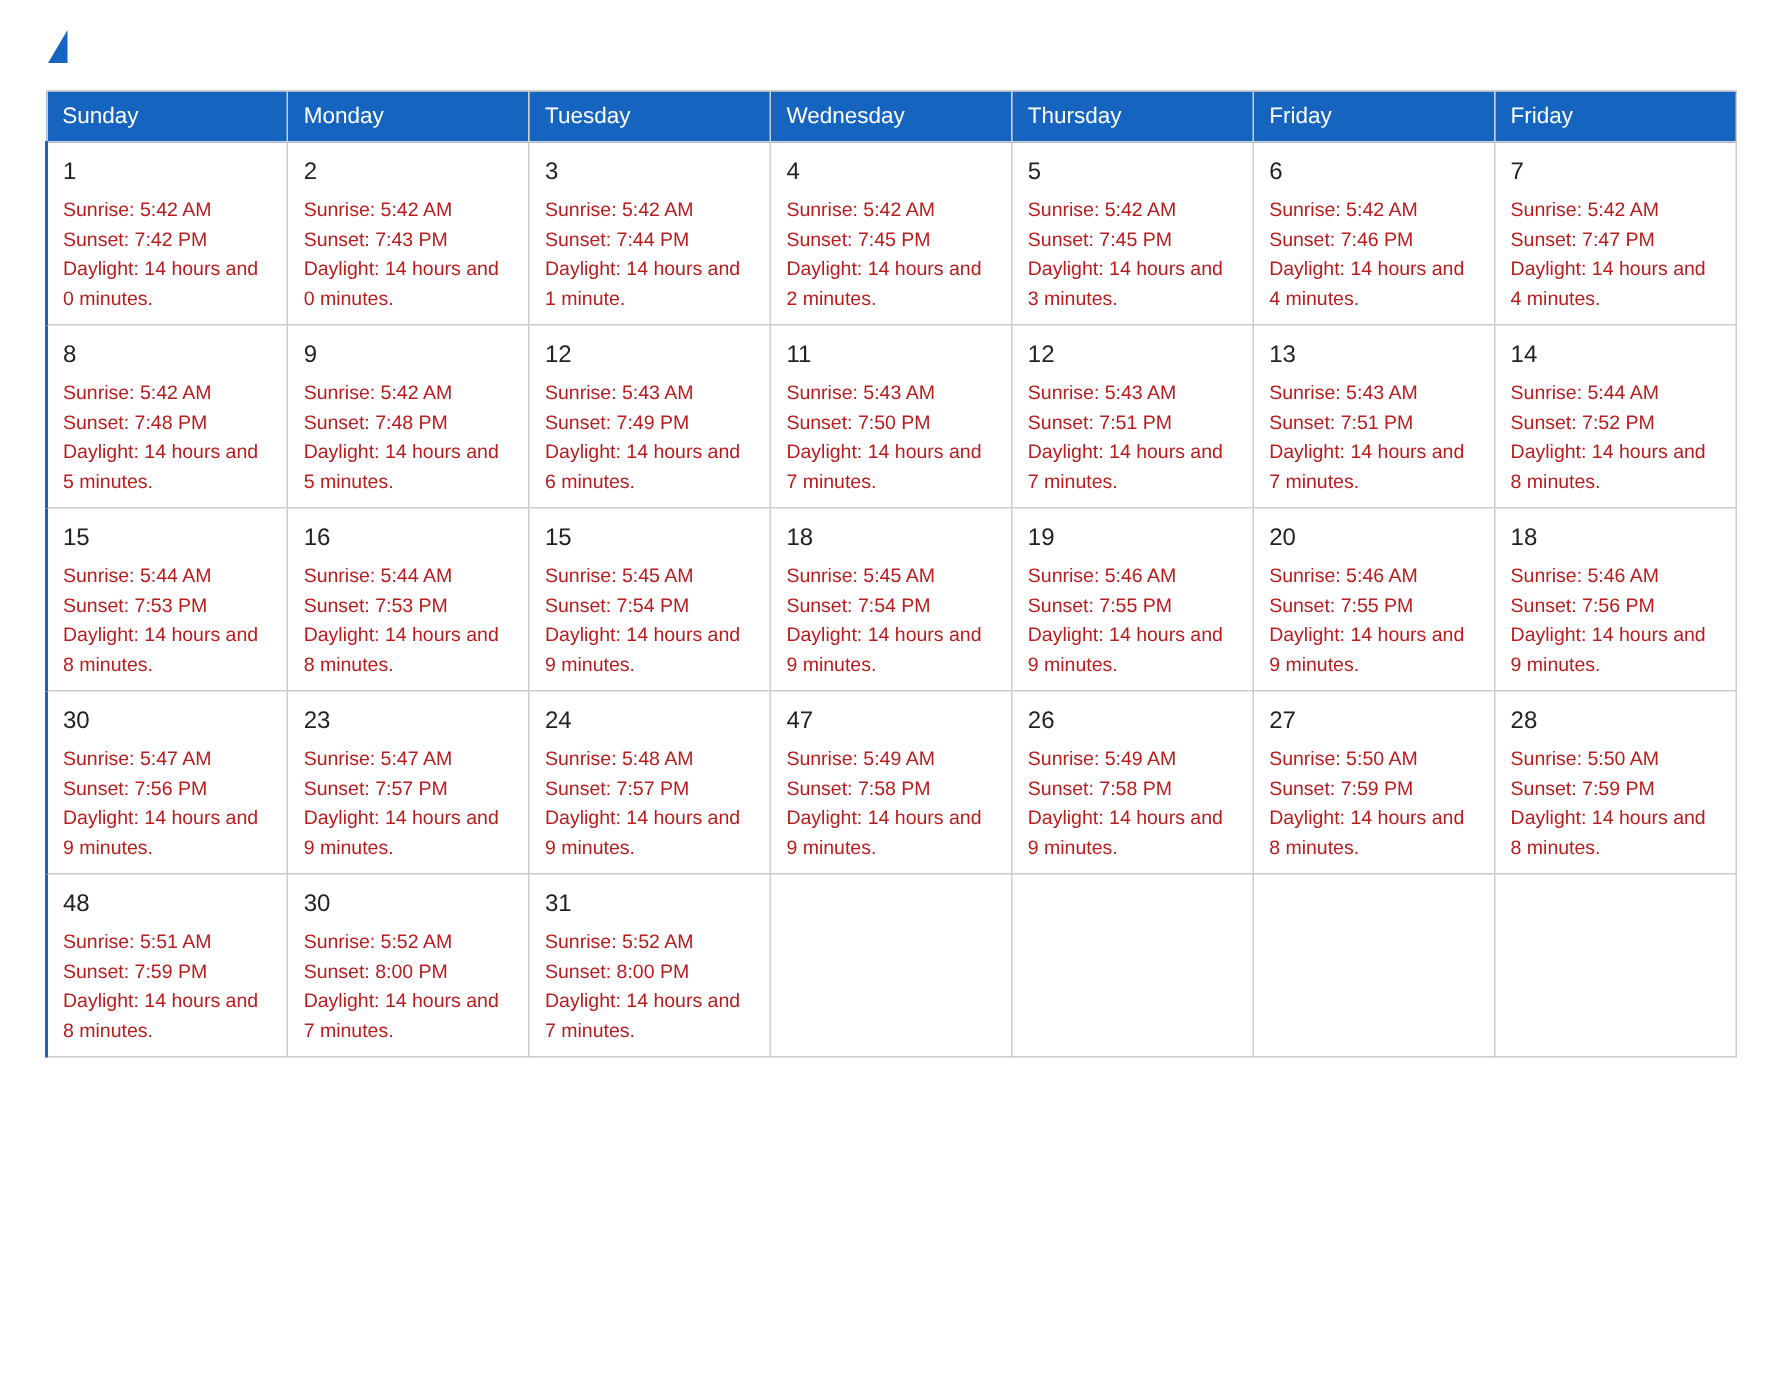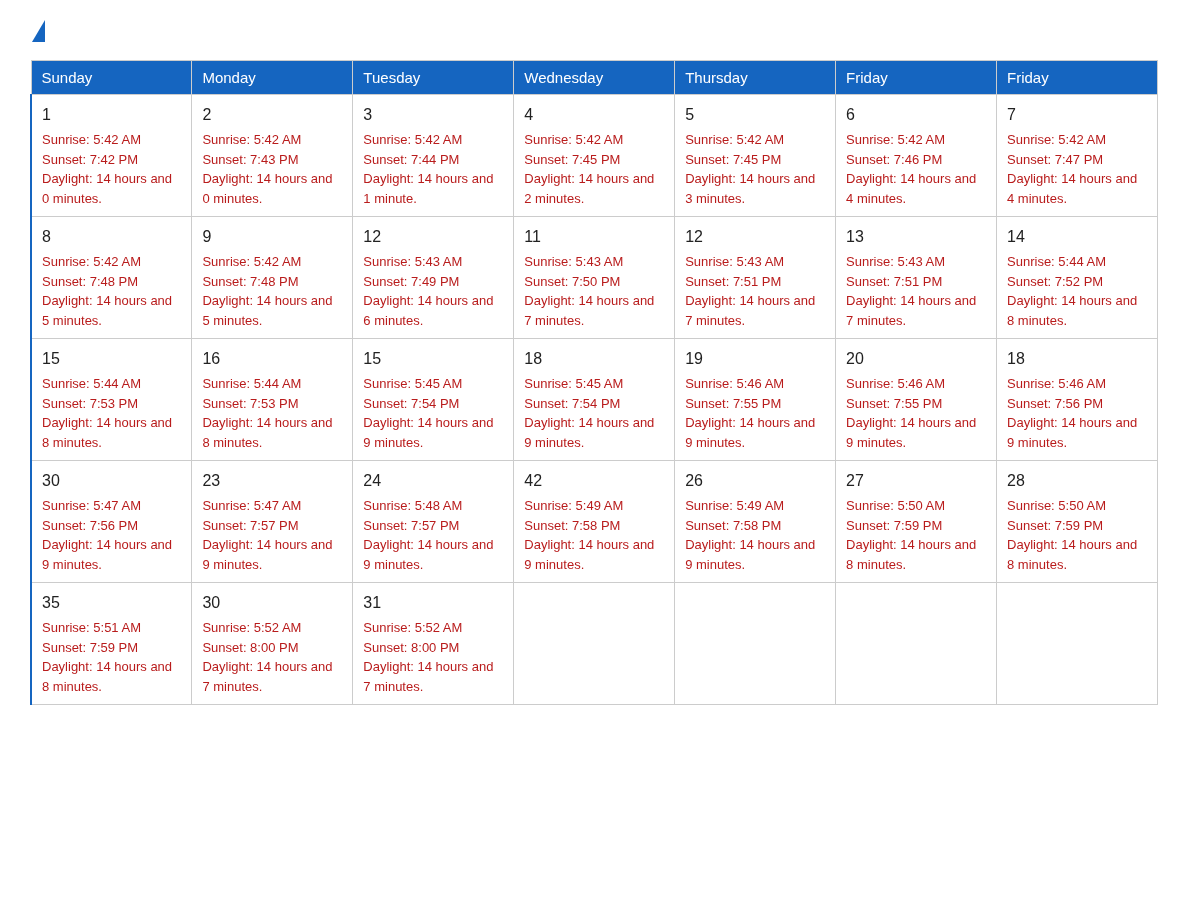--- a/index.html
+++ b/index.html
@@ -224,39 +224,39 @@
       </td>
         <td>
         <span class="day-number">23</span>
         <span class="day-info">Sunrise: 5:47 AM<br>Sunset: 7:57 PM<br>Daylight: 14 hours and 9 minutes.</span>
       </td>
         <td>
         <span class="day-number">24</span>
         <span class="day-info">Sunrise: 5:48 AM<br>Sunset: 7:57 PM<br>Daylight: 14 hours and 9 minutes.</span>
       </td>
         <td>
-        <span class="day-number">42</span>
+        <span class="day-number">47</span>
         <span class="day-info">Sunrise: 5:49 AM<br>Sunset: 7:58 PM<br>Daylight: 14 hours and 9 minutes.</span>
       </td>
         <td>
         <span class="day-number">26</span>
         <span class="day-info">Sunrise: 5:49 AM<br>Sunset: 7:58 PM<br>Daylight: 14 hours and 9 minutes.</span>
       </td>
         <td>
         <span class="day-number">27</span>
         <span class="day-info">Sunrise: 5:50 AM<br>Sunset: 7:59 PM<br>Daylight: 14 hours and 8 minutes.</span>
       </td>
         <td>
         <span class="day-number">28</span>
         <span class="day-info">Sunrise: 5:50 AM<br>Sunset: 7:59 PM<br>Daylight: 14 hours and 8 minutes.</span>
       </td>
       </tr>
       <tr>
         <td>
-        <span class="day-number">35</span>
+        <span class="day-number">48</span>
         <span class="day-info">Sunrise: 5:51 AM<br>Sunset: 7:59 PM<br>Daylight: 14 hours and 8 minutes.</span>
       </td>
         <td>
         <span class="day-number">30</span>
         <span class="day-info">Sunrise: 5:52 AM<br>Sunset: 8:00 PM<br>Daylight: 14 hours and 7 minutes.</span>
       </td>
         <td>
         <span class="day-number">31</span>
         <span class="day-info">Sunrise: 5:52 AM<br>Sunset: 8:00 PM<br>Daylight: 14 hours and 7 minutes.</span>
       </td>

